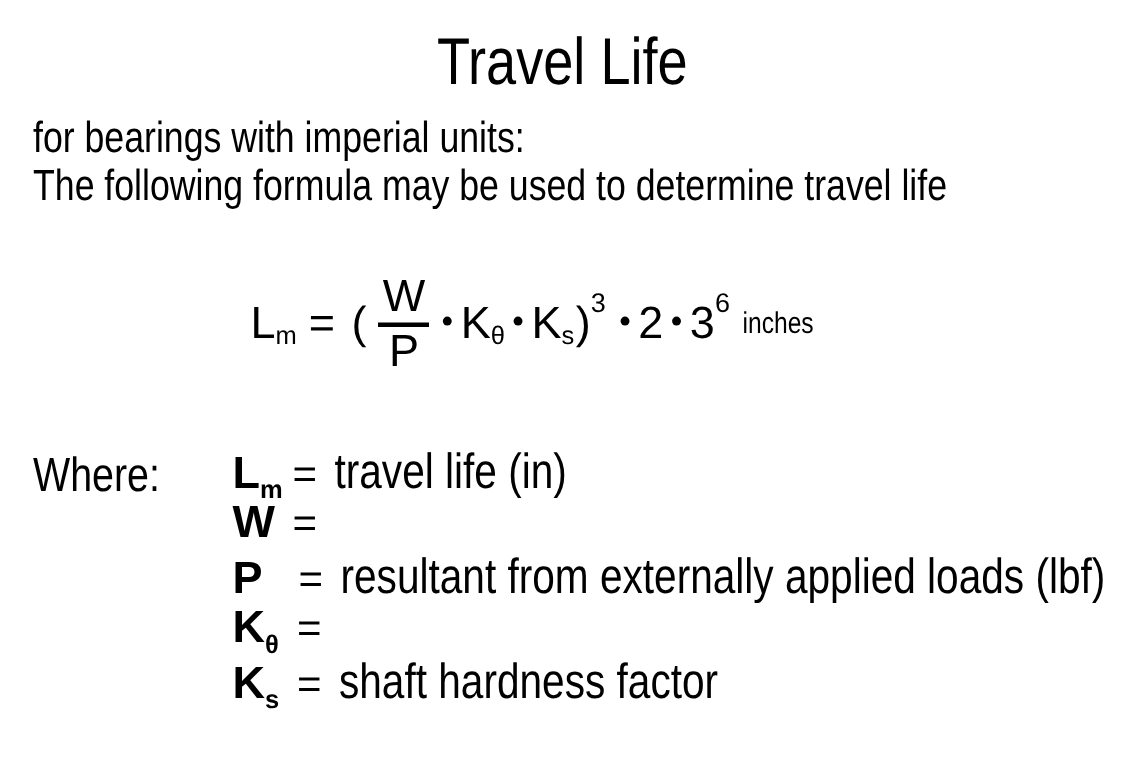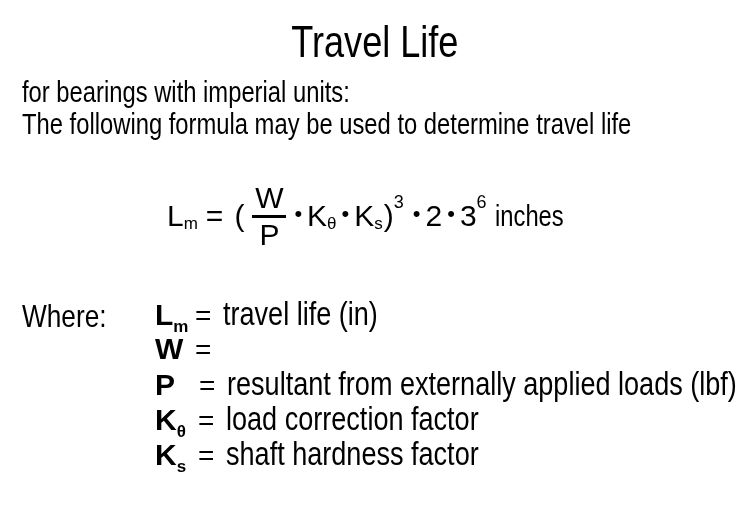--- a/index.html
+++ b/index.html
@@ -110,21 +110,21 @@
     display: block;
     width: 100%;
     min-width: 34px;
     height: 3px;
     background: #000;
     margin: 2px 0 2px 0;
   }
 
   #formula .units {
     margin-left: 8px;
-    font-size: 29px;
+    font-size: 20px;
   }
 
   
   #where-label {
     position: absolute;
     left: 22px;
     top: 300px;
     font-size: 32px;
     line-height: 32px;
     white-space: nowrap;
@@ -242,21 +242,20 @@
 
   <div class="def-row">
     <span class="def-sym"><span>P</span><span class="sub"></span></span>
     <span class="def-eq" style="padding-left:4px;">=</span>
     <span class="def-text"><span class="narrow">resultant from externally applied loads (lbf)</span></span>
   </div>
 
   <div class="def-row">
     <span class="def-sym"><span>K</span><span class="sub">θ</span></span>
     <span class="def-eq" style="padding-left:3px;">=</span>
-    <span class="def-text"><span class="narrow">load correction factor</span></span>
   </div>
 
   <div class="def-row">
     <span class="def-sym"><span>K</span><span class="sub">s</span></span>
     <span class="def-eq" style="padding-left:3px;">=</span>
     <span class="def-text"><span class="narrow">shaft hardness factor</span></span>
   </div>
 
 </div>
 

